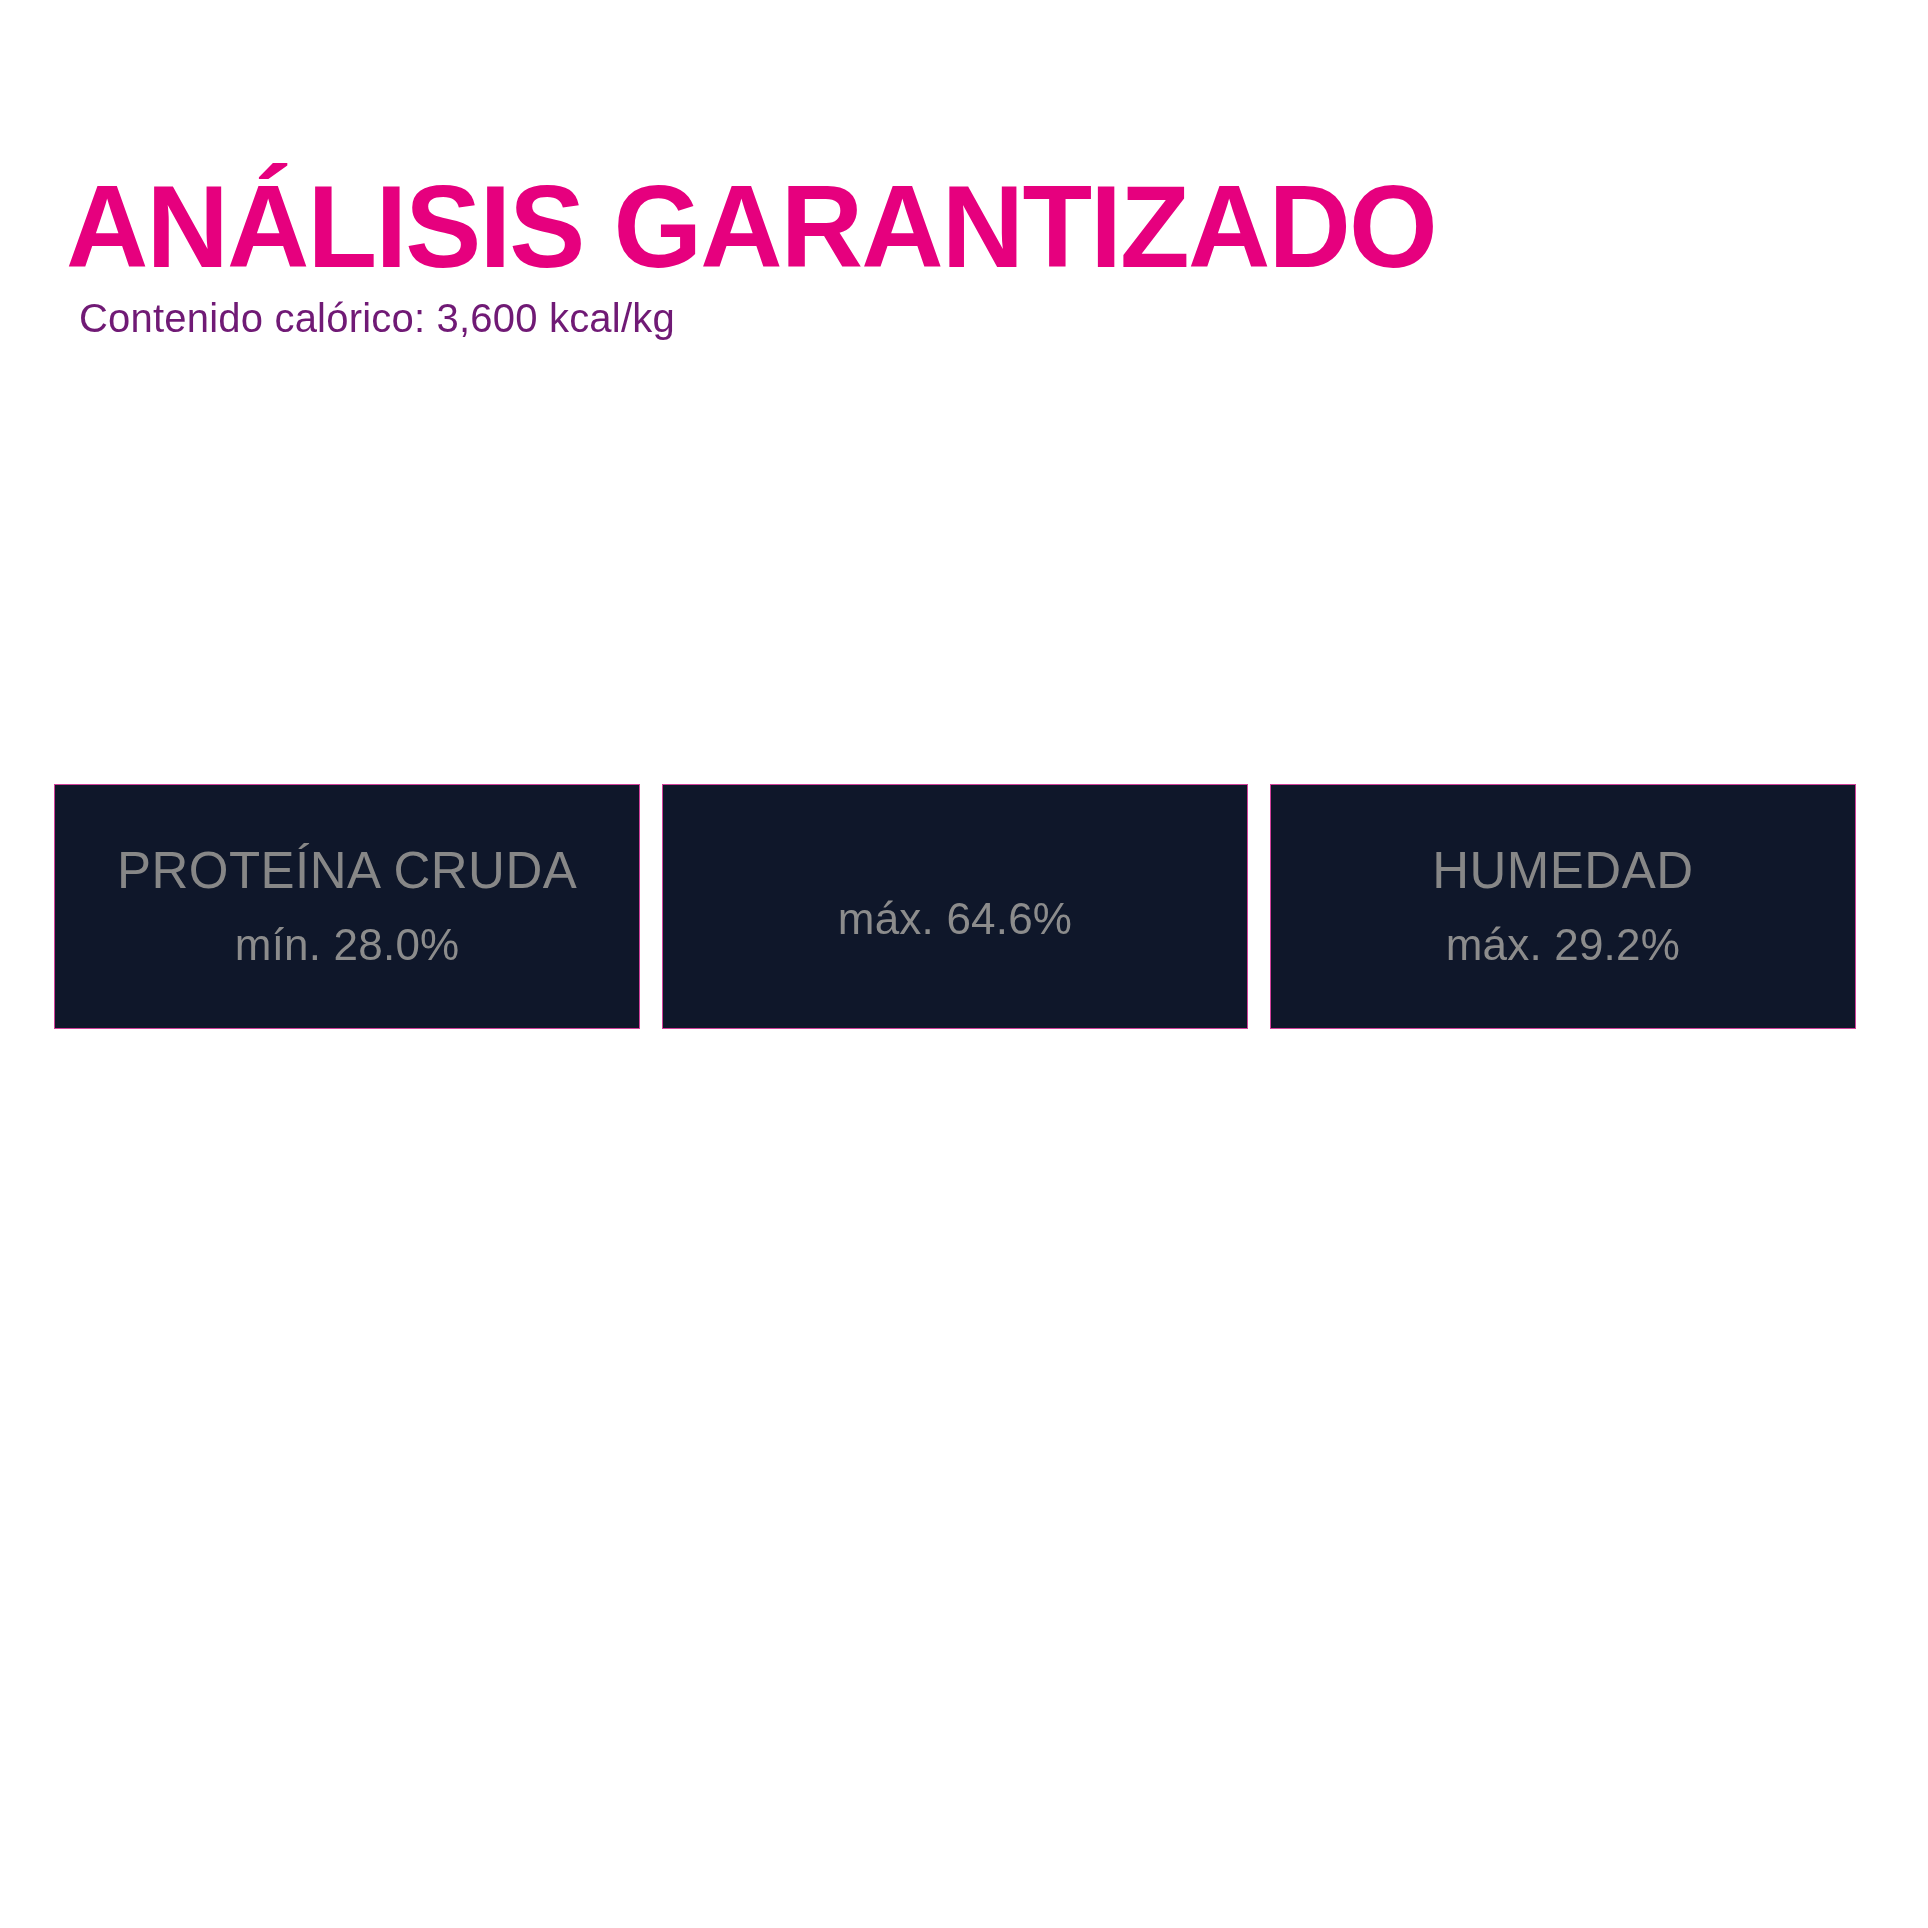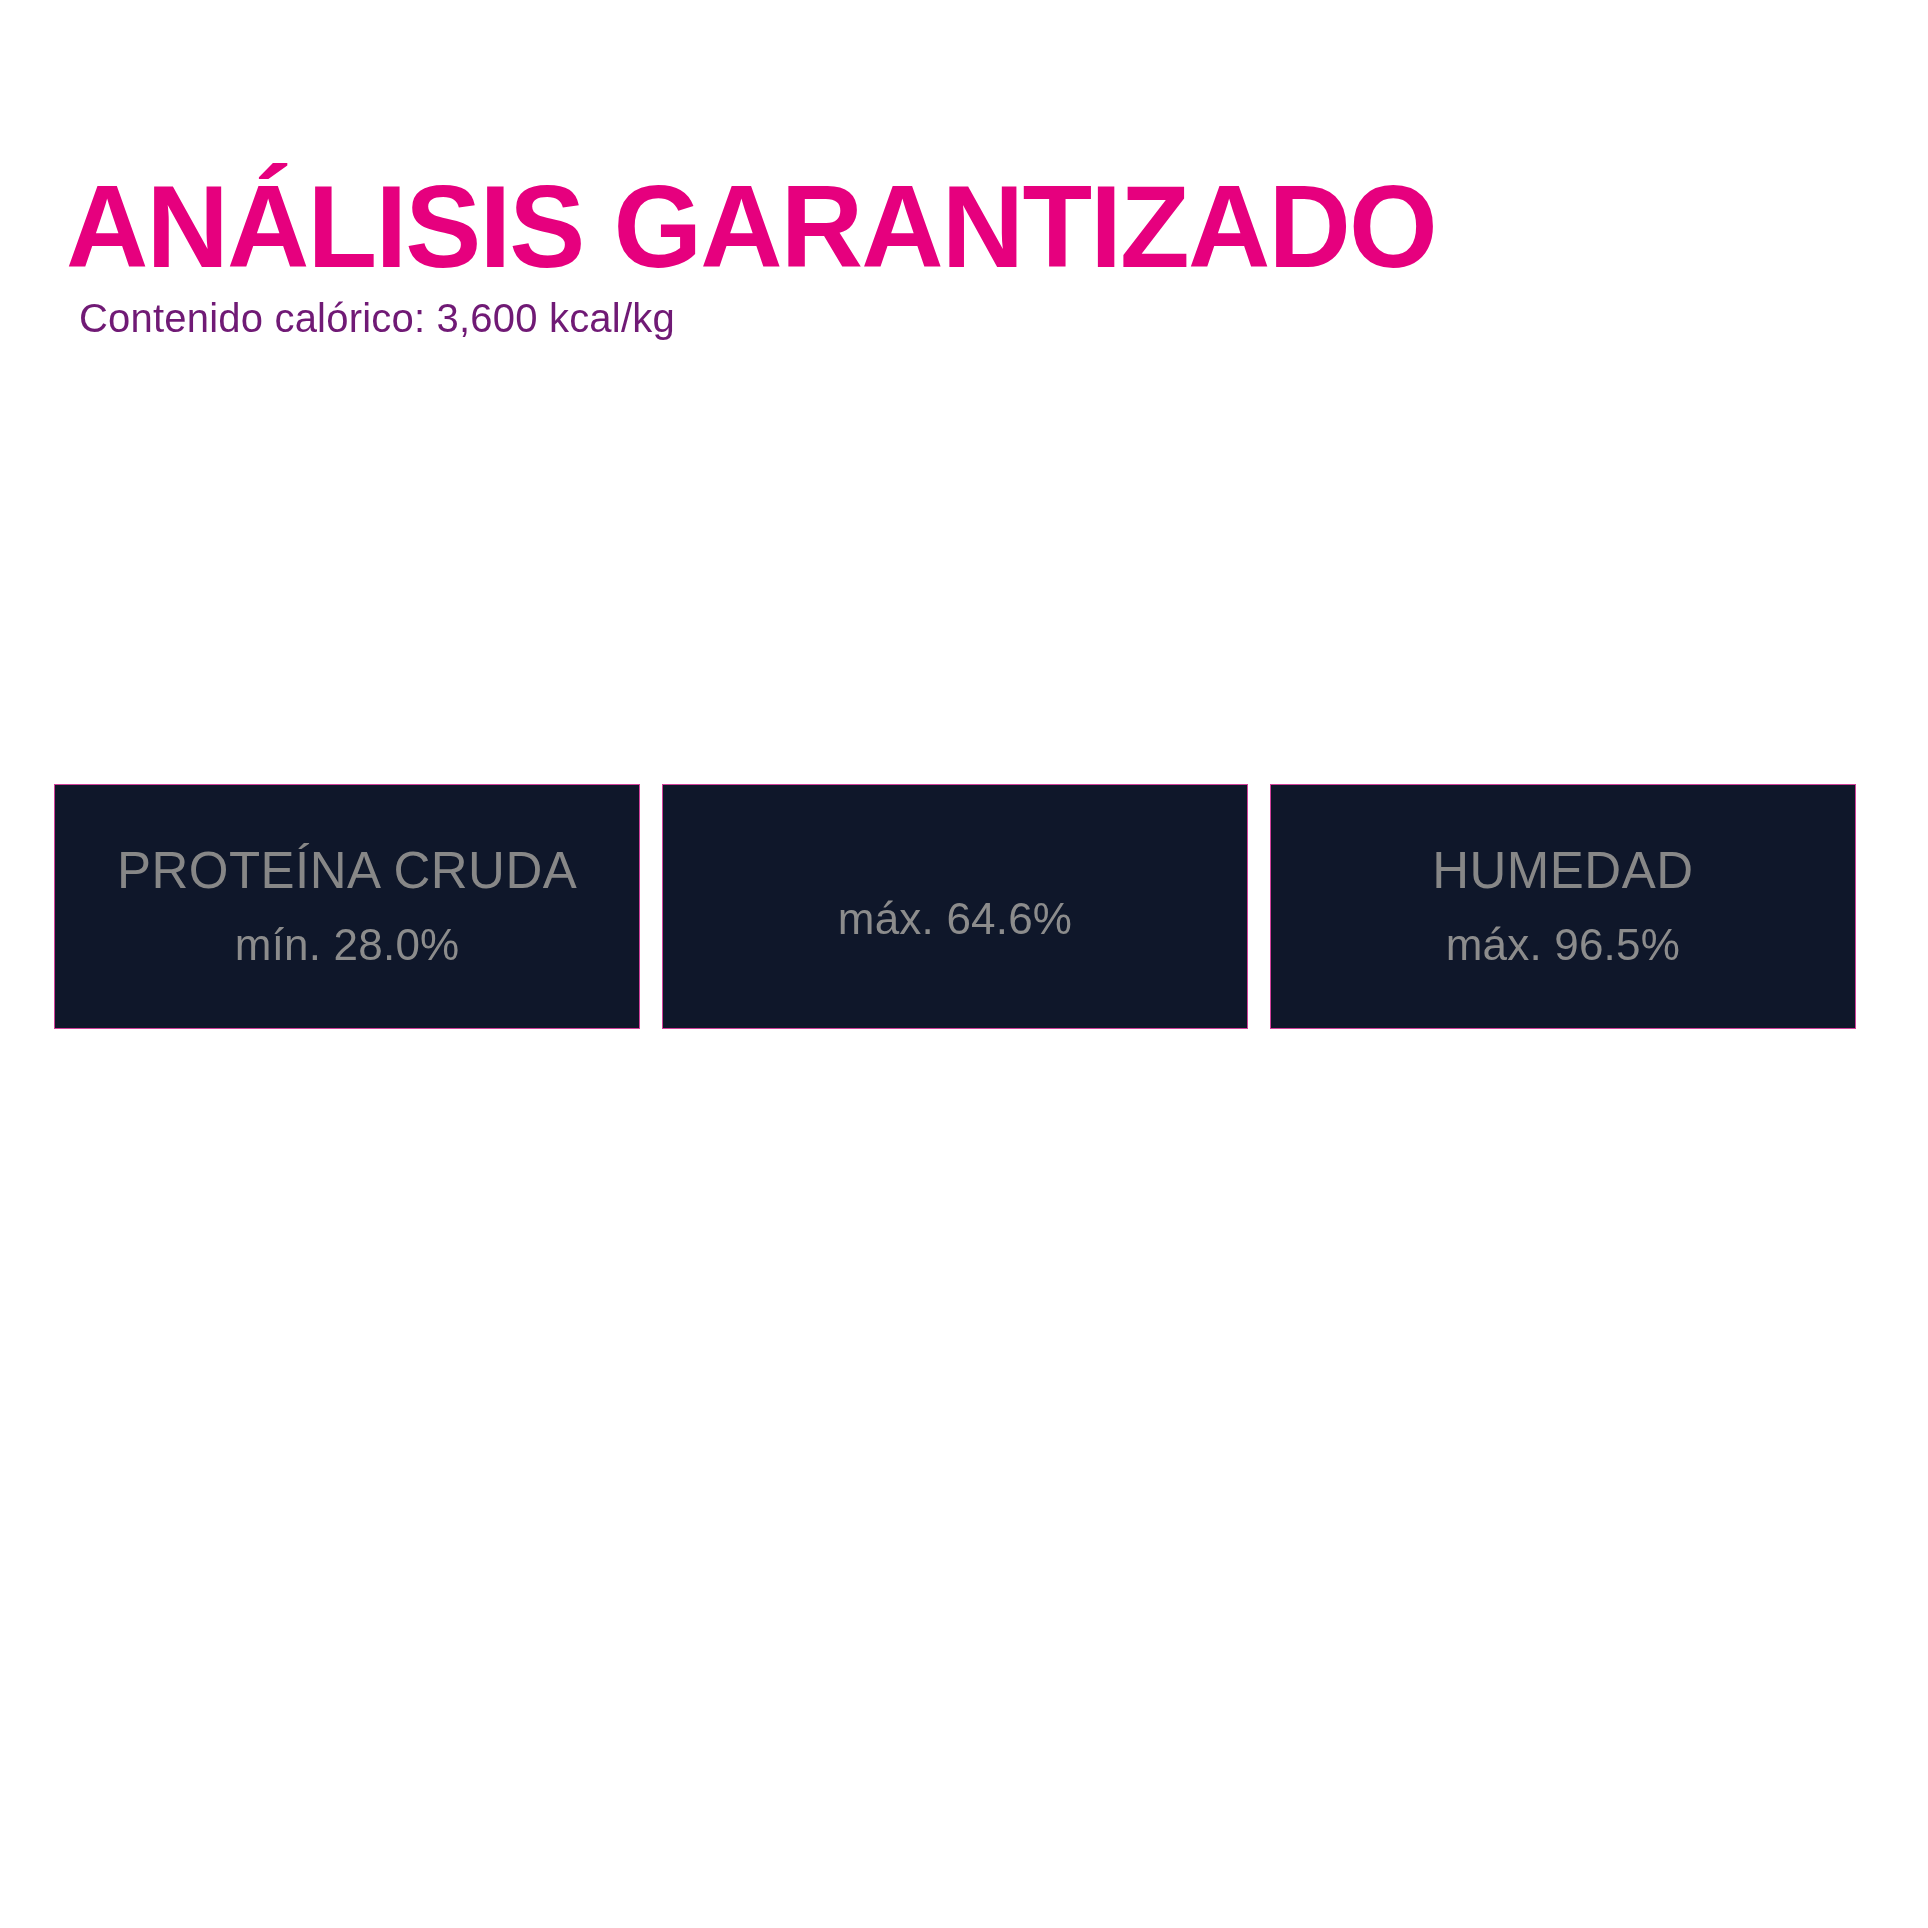--- a/index.html
+++ b/index.html
@@ -112,20 +112,20 @@
       <div class="card-value">mín. 28.0%</div>
     </div>
 
 
     <div class="card">
       <div class="card-value">máx. 64.6%</div>
     </div>
 
     <div class="card">
       <div class="card-label">HUMEDAD</div>
-      <div class="card-value">máx. 96.5%</div>
+      <div class="card-value">máx. 29.2%</div>
     </div>
 
 
 
   </div>
 </div>
 
 
 </body></html>

